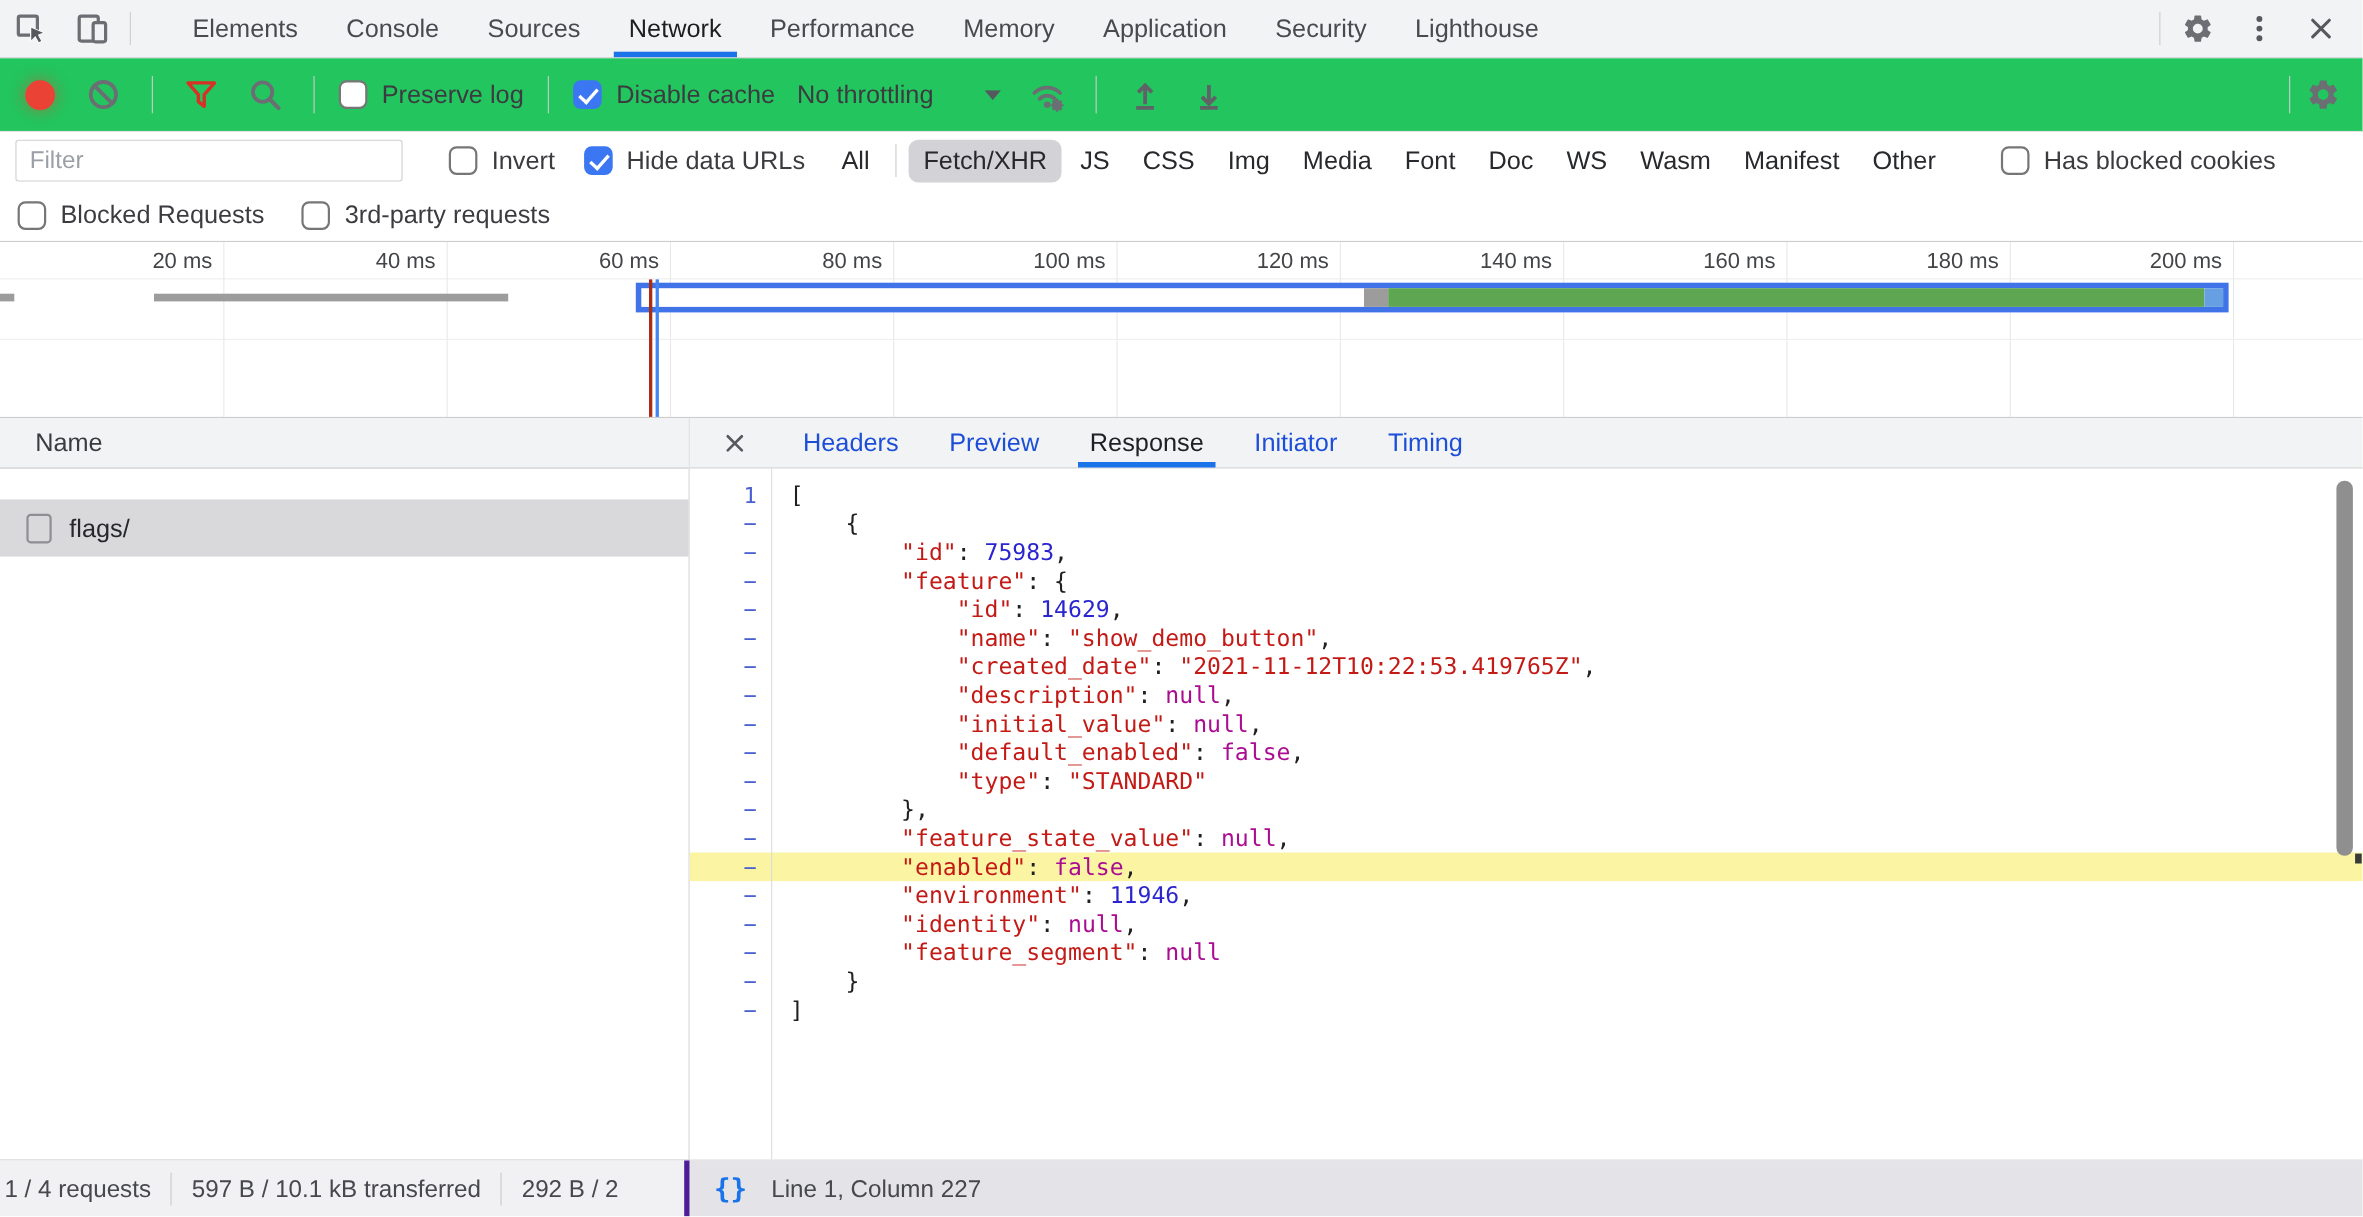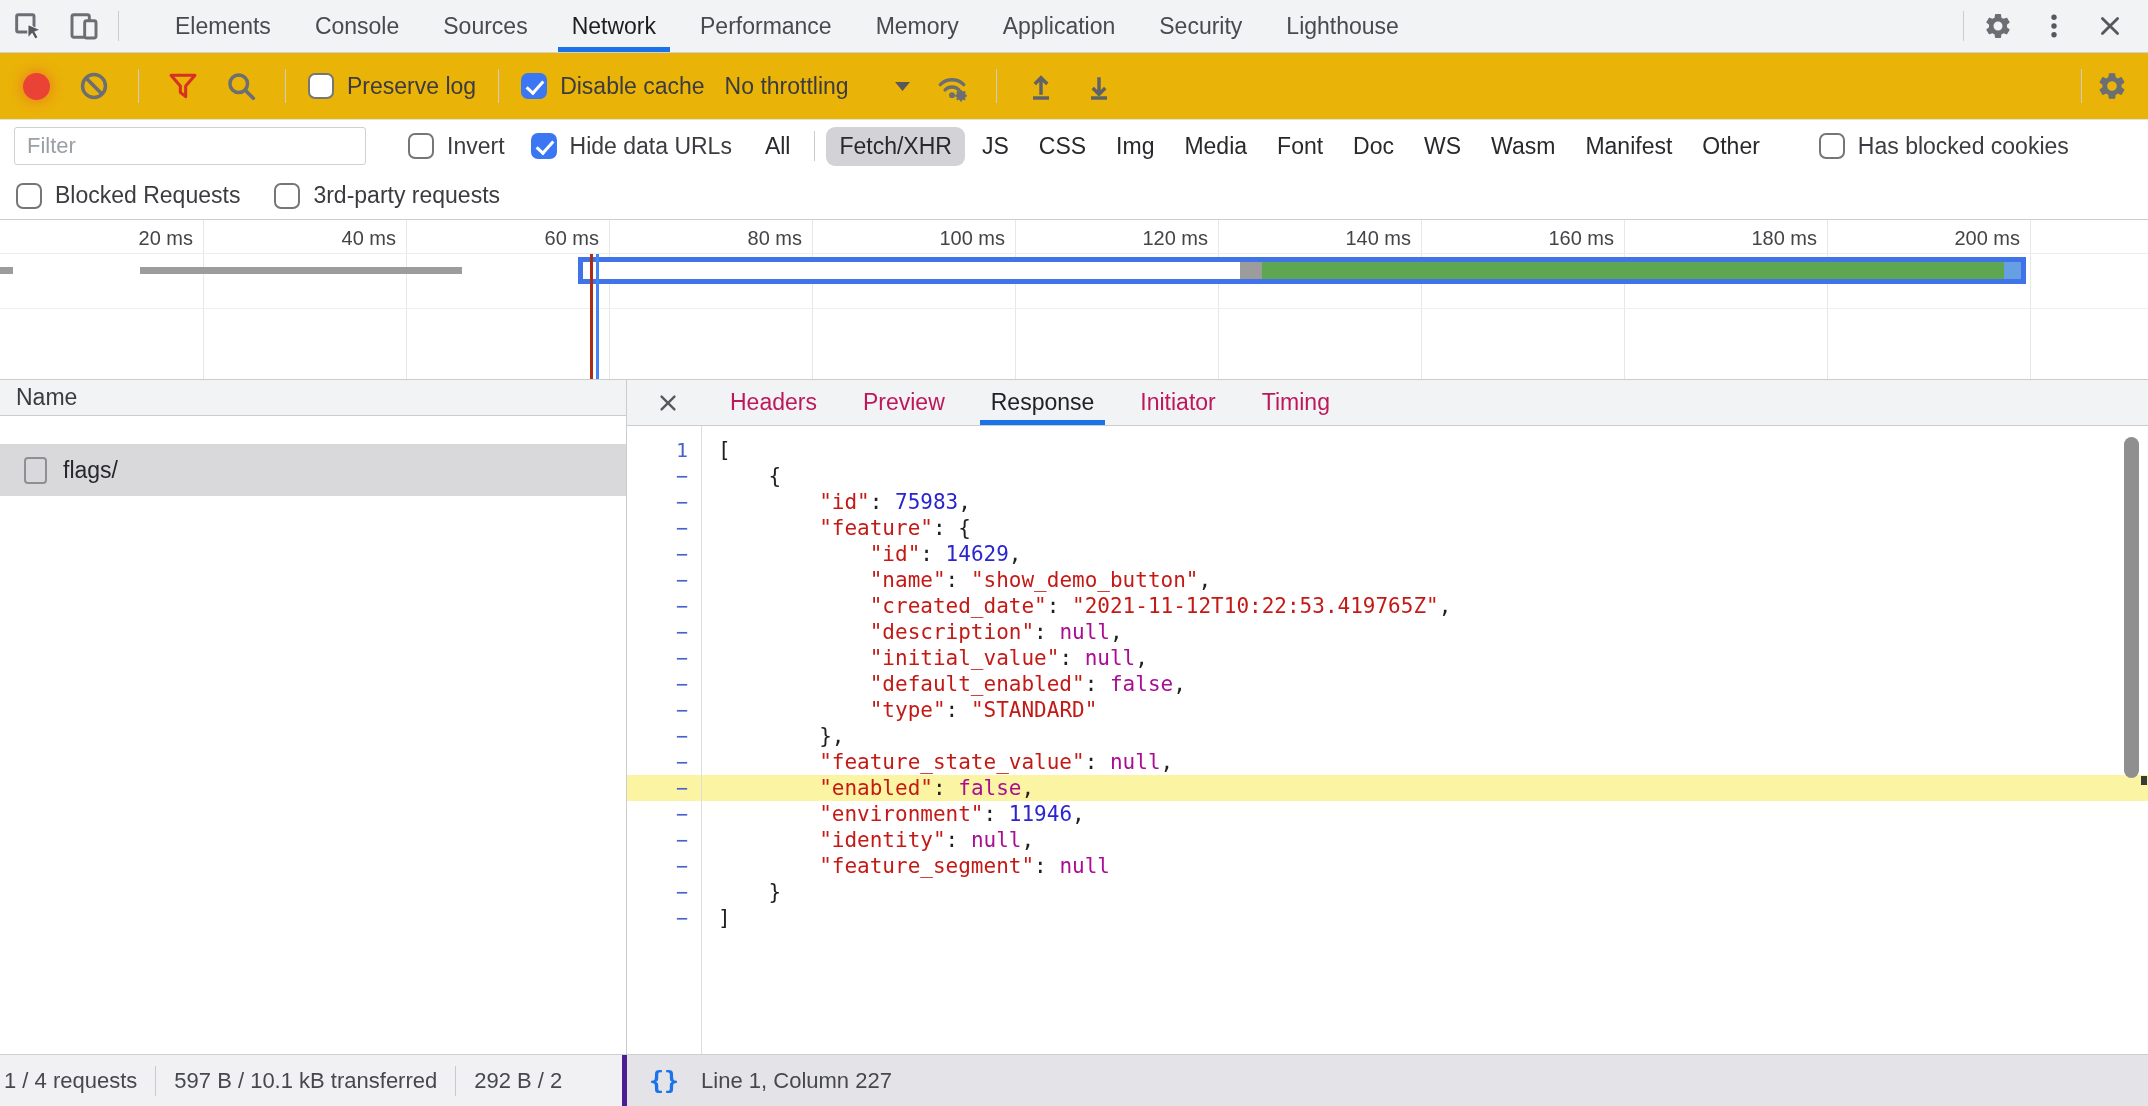--- a/index.html
+++ b/index.html
@@ -18,21 +18,21 @@
   .tabbar .vdiv{ height:30px; margin:0 6px; }
   .tabs{ display:flex; align-items:stretch; margin-left:28px; }
   .tab{ position:relative; display:flex; align-items:center; padding:0 22px;
     font-size:23px; color:#474a4f; cursor:default; }
   .tab.active{ color:#1d1e20; }
   .tab.active::after{ content:""; position:absolute; left:8px; right:8px; bottom:0;
     height:5px; background:#1a73e8; }
   .tabbar-right{ margin-left:auto; display:flex; align-items:stretch; padding-right:10px; }
 
   
-  .toolbar{ height:67px; background:#eab308; border-bottom:1px solid #e2e2e4;
+  .toolbar{ height:67px; background:#22c55e; border-bottom:1px solid #e2e2e4;
     display:flex; align-items:center; padding:0 14px; gap:14px; }
   .toolbar .vdiv{ height:34px; margin:0 8px; }
   .tool-btn{ width:44px; height:44px; display:flex; align-items:center; justify-content:center; }
   .record-dot{ width:27px; height:27px; border-radius:50%; background:#ea4335;
     box-shadow:0 0 12px 3px rgba(234,67,53,.35); }
   .check-row{ display:flex; align-items:center; gap:13px; font-size:23px; color:#3b3b40; }
   .cb{ position:relative; width:26px; height:26px; border:2.5px solid #767676;
     border-radius:7px; background:#fff; flex:0 0 auto; }
   .cb.checked{ background:#3b77f2; border-color:#3b77f2; }
   .cb.checked::after{ content:""; position:absolute; left:7px; top:1.5px; width:7px; height:14px;
@@ -64,32 +64,32 @@
   .row-sep{ position:absolute; left:0; right:0; top:88px; height:1px; background:#efefef; }
   .bar-gray{ position:absolute; height:7px; background:#9c9c9c; }
   .bar-main{ position:absolute; left:578px; top:37px; width:1448px; height:27px;
     border:5px solid #4073e8; background:#fff; }
   .bar-main .seg{ position:absolute; top:0; bottom:0; }
   .vline{ position:absolute; top:34px; bottom:0; width:3px; }
 
   
   .main{ height:674px; display:flex; }
   .left-panel{ width:627px; border-right:1px solid #ccc; display:flex; flex-direction:column; }
-  .name-header{ height:36px; background:#f1f3f4; border-bottom:1px solid #ccc;
-    display:flex; align-items:center; padding-left:16px; font-size:23px; color:#3b3b40; }
+  .name-header{ height:46px; background:#f1f3f4; border-bottom:1px solid #ccc;
+    display:flex; align-items:center; padding-left:32px; font-size:23px; color:#3b3b40; }
   .req-row{ height:52px; background:#d9d9dc; display:flex; align-items:center; gap:16px;
     padding-left:24px; font-size:23px; color:#26272a;margin-top:28px; }
   .doc-icon{ width:23px; height:27px; border:2.5px solid #8f8f93; border-radius:4px; background:transparent; }
 
   .right-panel{ flex:1; display:flex; flex-direction:column; position:relative; }
   .detail-tabs{ height:46px; background:#f1f3f4; border-bottom:1px solid #ccc;
     display:flex; align-items:stretch; padding-left:16px; }
   .detail-close{ display:flex; align-items:center; padding:0 14px; margin-right:14px; }
   .dtab{ position:relative; display:flex; align-items:center; padding:0 17px; margin:0 6px;
-    font-size:23px; color:#be185d; cursor:default; }
+    font-size:23px; color:#1d4ed8; cursor:default; }
   .dtab.active{ color:#202124; }
   .dtab.active::after{ content:""; position:absolute; left:6px; right:6px; bottom:0; height:5px; background:#1a73e8; }
 
   .code-area{ position:relative; flex:1; background:#fff; overflow:hidden;
     font-family:"DejaVu Sans Mono", monospace; font-size:21px; line-height:26px; padding-top:11px; }
   .code-line{ display:flex; height:26px; }
   .code-line.hl{ background:#fbf5a3; }
   .gut{ width:74px; flex:0 0 74px; text-align:right; padding-right:13px; color:#4a5fd0; font-size:20px; }
   .src{ white-space:pre; color:#202020; padding-left:17px; }
   .gutter-border{ position:absolute; left:74px; top:0; bottom:0; width:1px; background:#ddd; z-index:2; }

